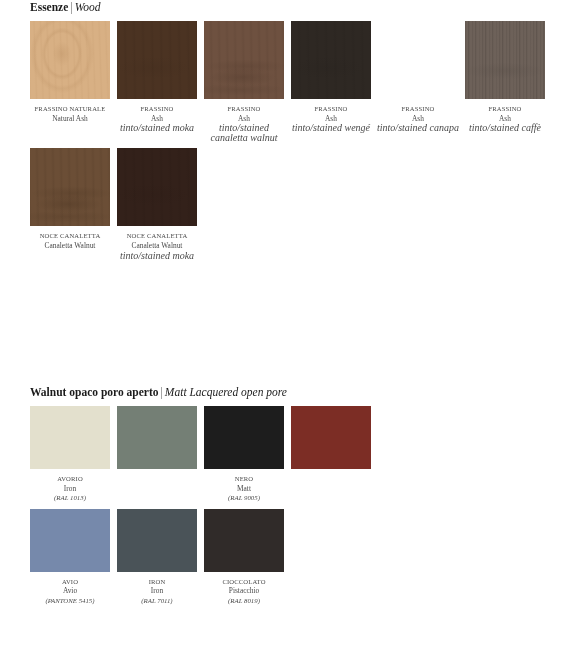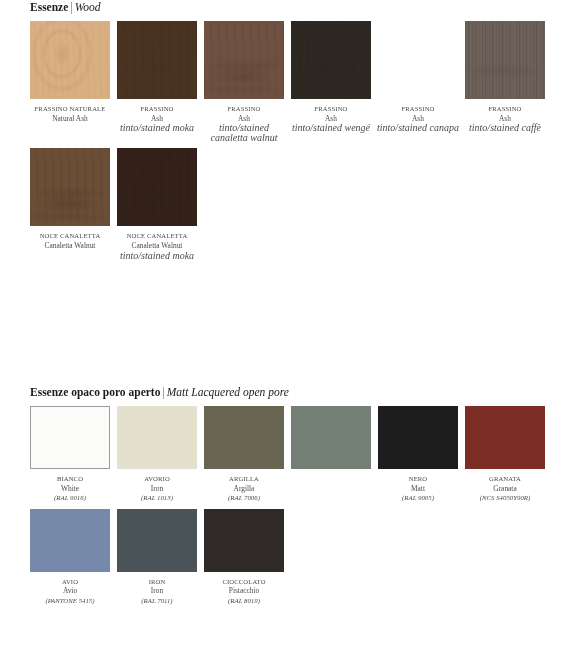--- a/index.html
+++ b/index.html
@@ -191,65 +191,44 @@
           <span class="cap-it">NOCE CANALETTA</span>
           <span class="cap-en">Canaletta Walnut</span>
           <span class="cap-note">tinto/stained moka</span>
         </div>
       </div>
     </div>
 </div>
 
 <div class="section" id="lacquer-section">
   <div class="section-header">
-    <span class="it">Essenze opaco poro aperto</span><span class="sep">|</span><span class="en">Matt Lacquered open pore</span>
+    <span class="it">Walnut opaco poro aperto</span><span class="sep">|</span><span class="en">Matt Lacquered open pore</span>
   </div>
   <div class="grid" id="lac-row-0">
-      <div class="cell">
-        <div class="swatch swatch-lac bordered" style="background: rgb(251, 251, 250);"></div>
-        <div class="caption">
-          <span class="cap-it">BIANCO</span>
-          <span class="cap-en">White</span>
-          <span class="cap-code">(RAL 9016)</span>
-        </div>
-      </div>
       <div class="cell">
         <div class="swatch swatch-lac" style="background: rgb(227, 224, 205);"></div>
         <div class="caption">
           <span class="cap-it">AVORIO</span>
           <span class="cap-en">Iron</span>
           <span class="cap-code">(RAL 1013)</span>
         </div>
       </div>
       <div class="cell">
-        <div class="swatch swatch-lac" style="background: rgb(105, 101, 83);"></div>
-        <div class="caption">
-          <span class="cap-it">ARGILLA</span>
-          <span class="cap-en">Argilla</span>
-          <span class="cap-code">(RAL 7006)</span>
-        </div>
-      </div>
-      <div class="cell">
         <div class="swatch swatch-lac" style="background: rgb(116, 127, 117);"></div>
       </div>
       <div class="cell">
         <div class="swatch swatch-lac" style="background: rgb(29, 29, 29);"></div>
         <div class="caption">
           <span class="cap-it">NERO</span>
           <span class="cap-en">Matt</span>
           <span class="cap-code">(RAL 9005)</span>
         </div>
       </div>
       <div class="cell">
         <div class="swatch swatch-lac" style="background: rgb(124, 45, 37);"></div>
-        <div class="caption">
-          <span class="cap-it">GRANATA</span>
-          <span class="cap-en">Granata</span>
-          <span class="cap-code">(NCS S4050Y90R)</span>
-        </div>
       </div>
     </div>
   <div class="grid row-gap-lac" id="lac-row-1">
       <div class="cell">
         <div class="swatch swatch-lac" style="background: rgb(118, 137, 171);"></div>
         <div class="caption">
           <span class="cap-it">AVIO</span>
           <span class="cap-en">Avio</span>
           <span class="cap-code">(PANTONE 5415)</span>
         </div>

